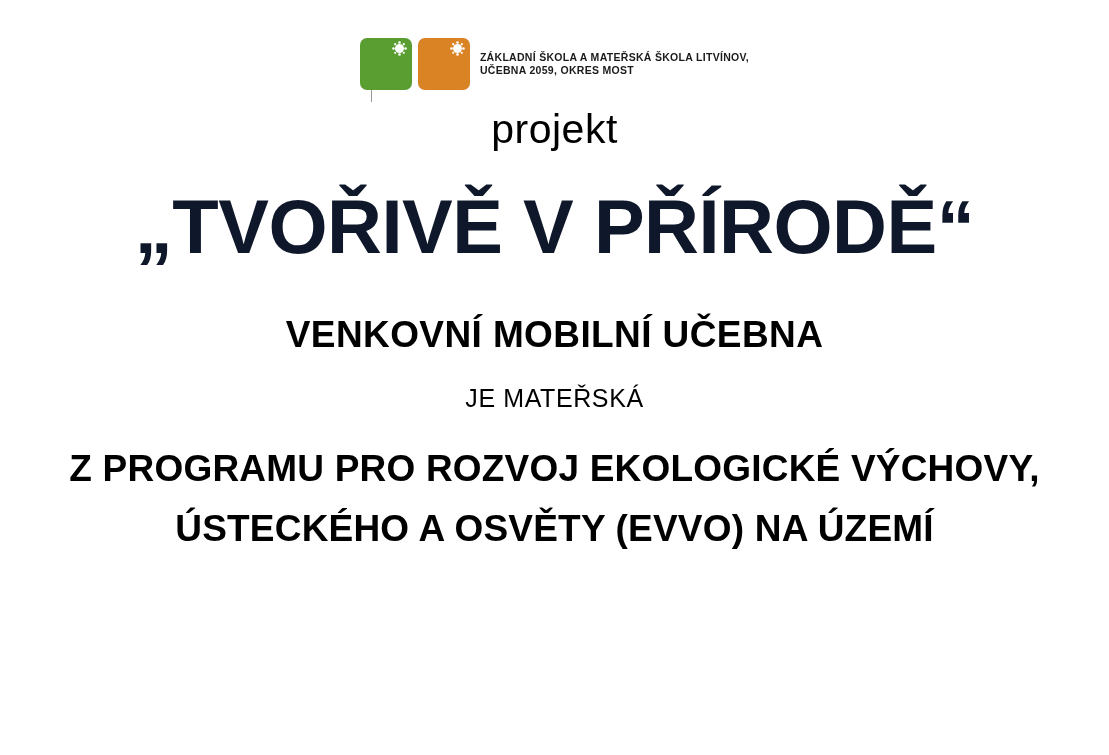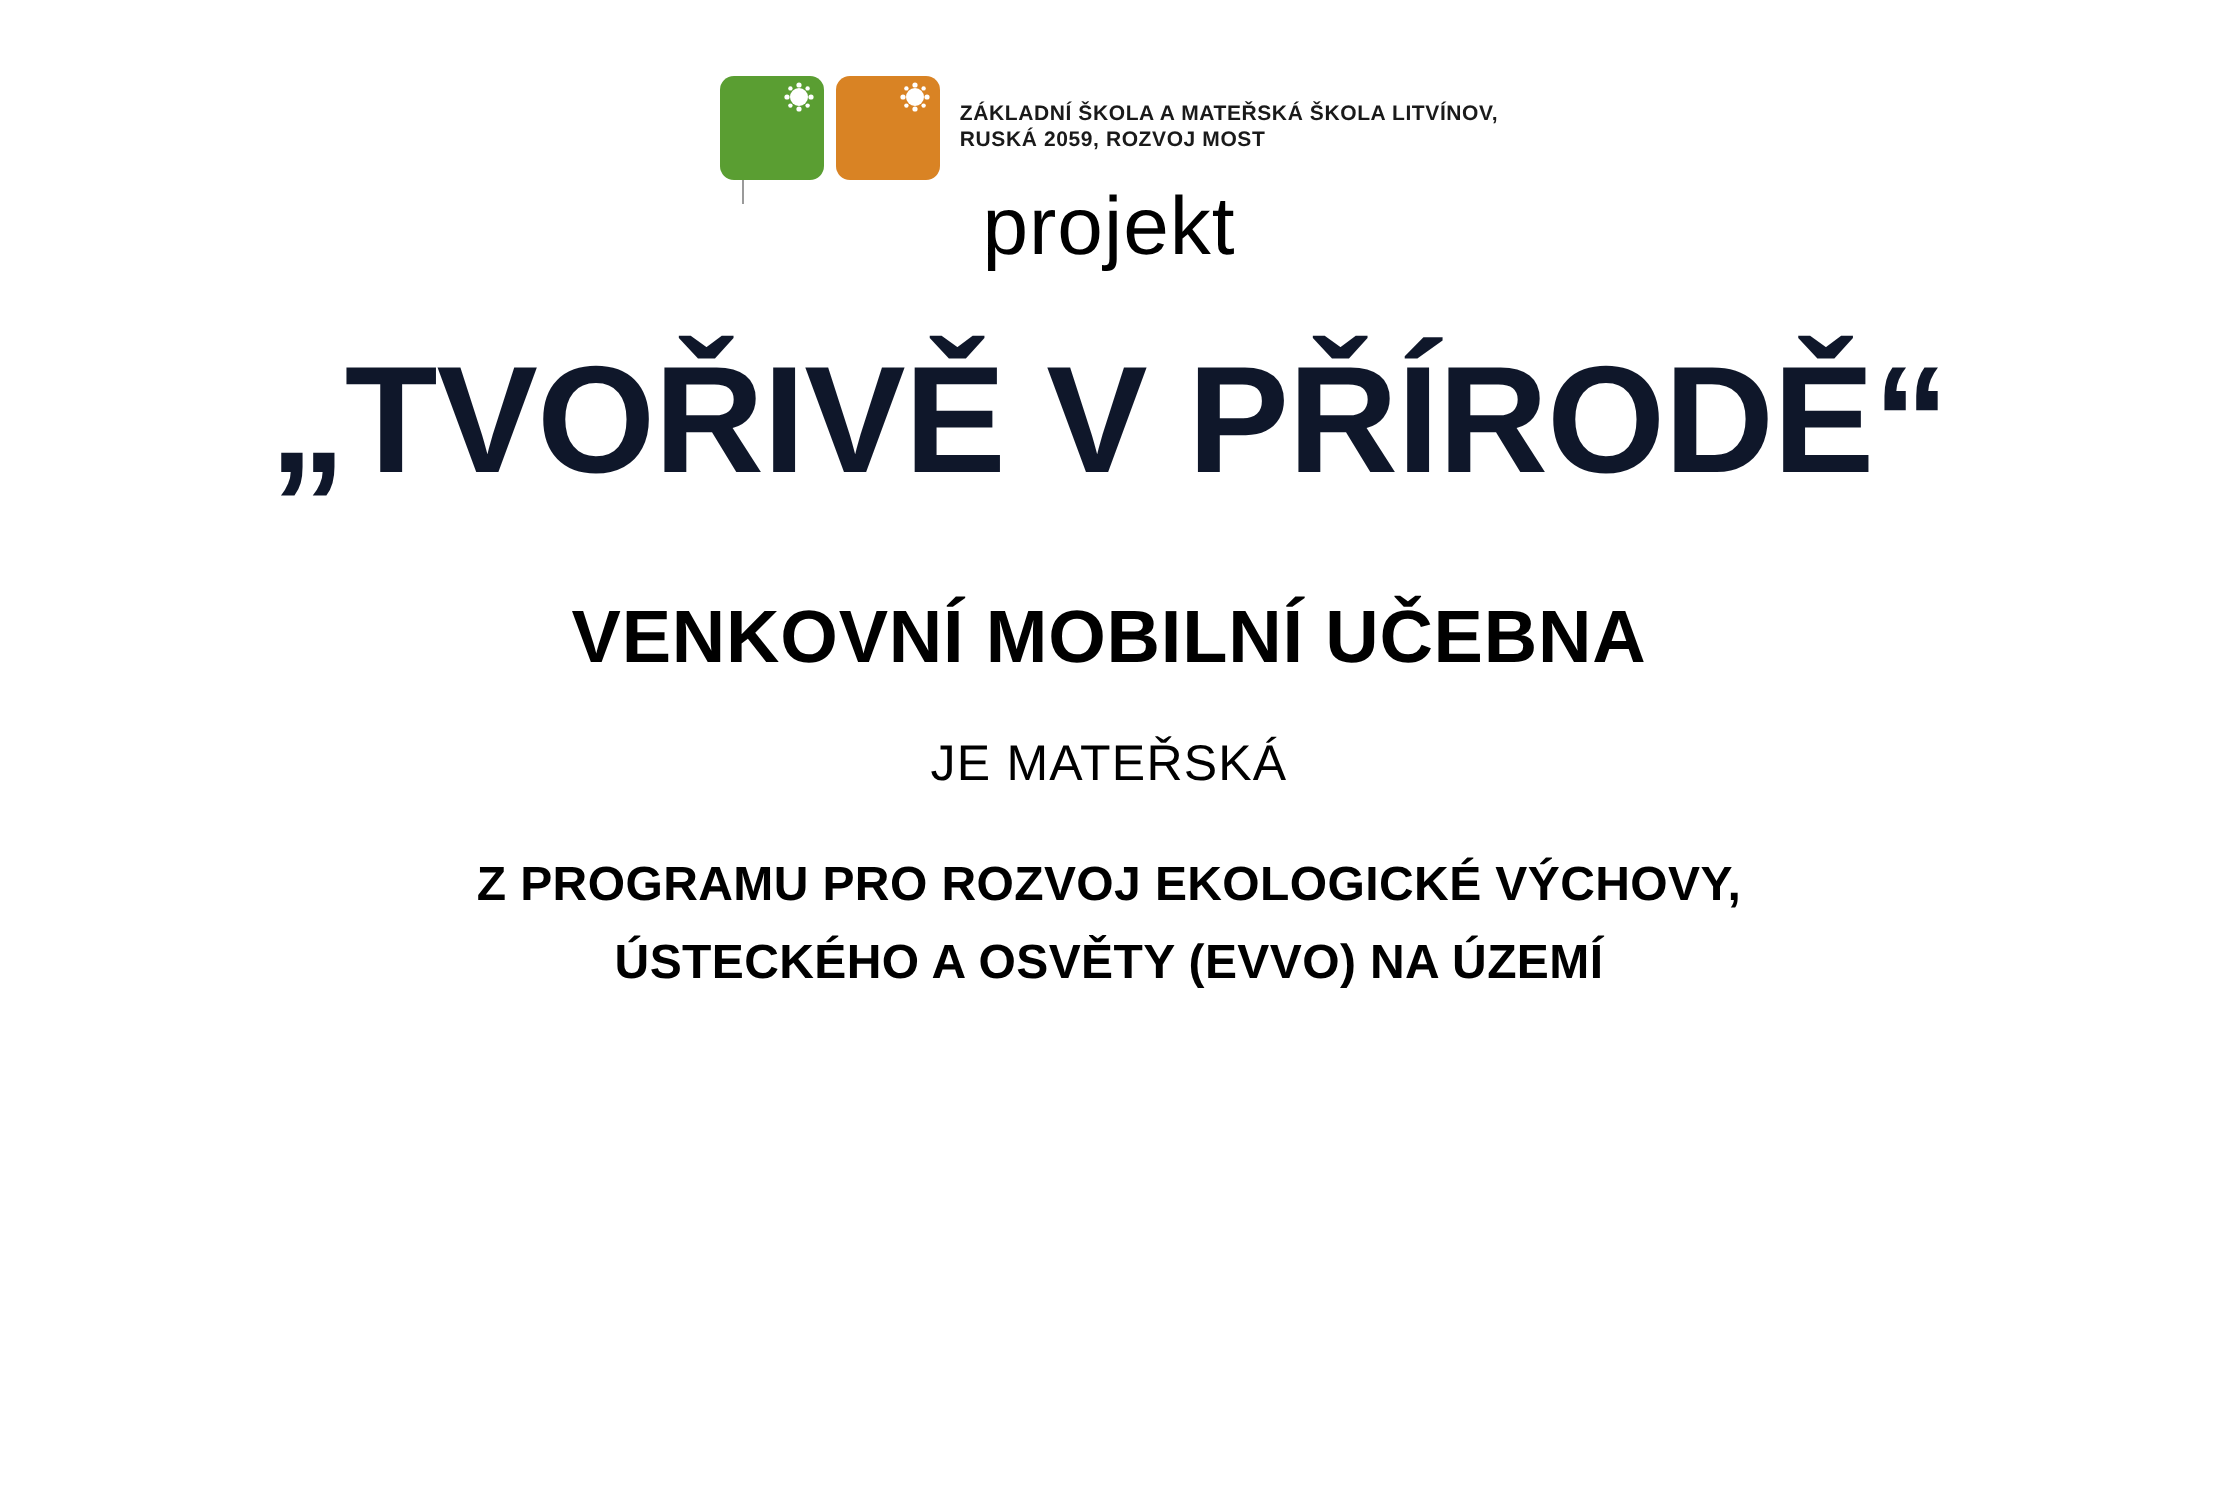--- a/index.html
+++ b/index.html
@@ -91,20 +91,21 @@
     position: absolute;
     left: 371px;
     top: 86px;
     width: 1px;
     height: 16px;
     background: #9a9a9a;
   }
 
   
   .projekt {
+    margin-top: 16px;
     font-size: 41px;
     font-weight: 400;
     color: #000000;
     letter-spacing: 0.5px;
   }
 
   .headline {
     margin-top: 30px;
     font-size: 76px;
     font-weight: 700;
@@ -123,21 +124,21 @@
   .supported {
     margin-top: 28px;
     font-size: 25px;
     font-weight: 400;
     letter-spacing: 0.6px;
   }
 
   .program {
     margin-top: 26px;
     text-align: center;
-    font-size: 24px;
+    font-size: 37px;
     font-weight: 700;
     line-height: 1.63;
     letter-spacing: 0.2px;
   }
   .program .pline { display: block; white-space: nowrap; }
 </style>
 </head>
 <body>
 
 <div class="poster">
@@ -157,21 +158,21 @@
       <div class="logo-tile orange">
         <span class="sun"></span>
         <span class="figures">
           <span class="fig mid"><span class="head"></span><span class="body"></span></span>
           <span class="fig small"><span class="head"></span><span class="body"></span></span>
         </span>
       </div>
     </div>
     <div class="logo-text">
       <span class="line">ZÁKLADNÍ ŠKOLA A MATEŘSKÁ ŠKOLA LITVÍNOV,</span>
-      <span class="line">RUSKÁ 2059, ROZVOJ MOST</span>
+      <span class="line">UČEBNA 2059, OKRES MOST</span>
     </div>
   </div>
 
   <div class="projekt">projekt</div>
 
   <div class="headline">„TVOŘIVĚ V PŘÍRODĚ“</div>
 
   <div class="subtitle">VENKOVNÍ MOBILNÍ UČEBNA</div>
 
   <div class="supported">JE MATEŘSKÁ</div>

